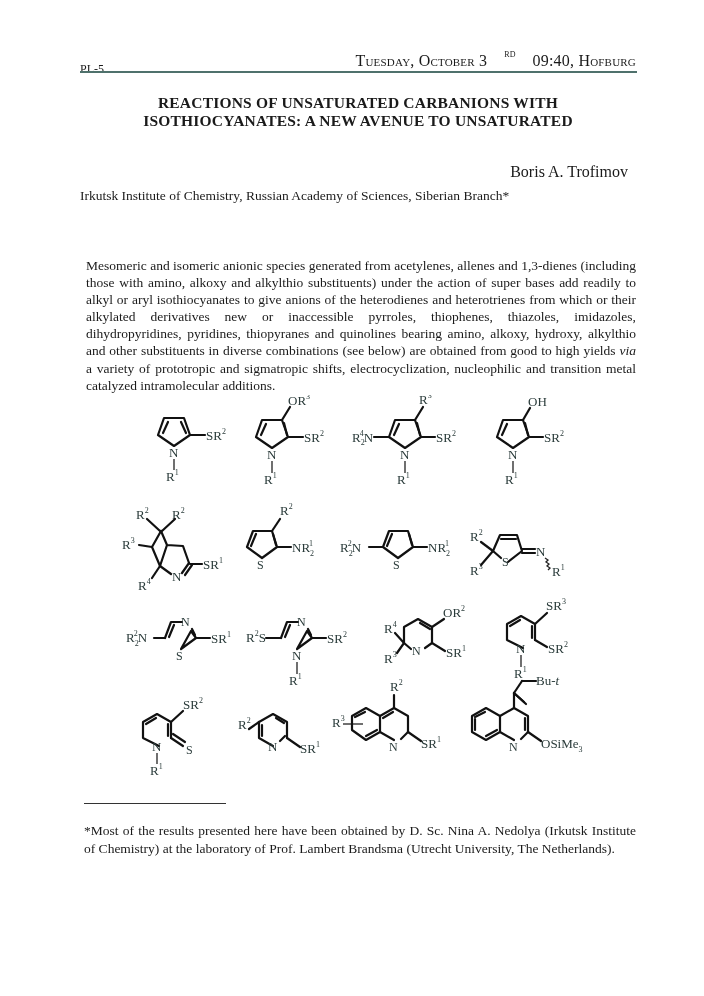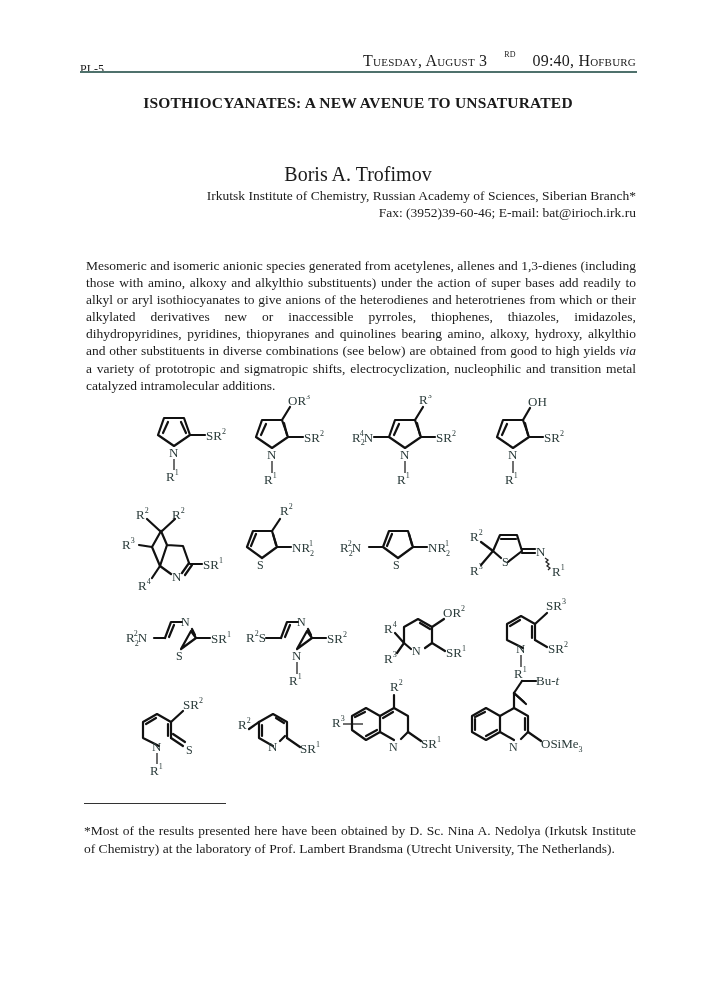--- a/index.html
+++ b/index.html
@@ -5,50 +5,50 @@
   html,body{margin:0;padding:0;background:#ffffff;}
   body{width:704px;height:996px;position:relative;overflow:hidden;
        font-family:"Liberation Serif","DejaVu Serif",serif;color:#1a1a1a;}
   .hdr{position:absolute;left:80px;top:50px;width:556px;height:22px;}
   .hdr-left{position:absolute;left:0;top:12px;font-size:12px;}
   .hdr-right{position:absolute;right:0;top:0;font-size:16px;font-variant:small-caps;letter-spacing:0.2px;}
   .hdr-right sup{font-size:8px;vertical-align:9px;margin-left:17px;}
   .hdr-rule{position:absolute;left:80px;top:71px;width:557px;height:2px;background:#4f716c;}
   .title{position:absolute;left:80px;top:94px;width:556px;text-align:center;font-weight:bold;
          font-size:15.5px;line-height:18px;letter-spacing:0.2px;}
-  .author{position:absolute;left:80px;top:163px;width:556px;text-align:center;font-size:20px;}
-  .affil{position:absolute;left:80px;top:187px;width:556px;text-align:right;font-size:13.5px;line-height:17px;}
+  .author{position:absolute;left:72px;top:163px;width:556px;text-align:right;font-size:16px;}
+  .affil{position:absolute;left:80px;top:187px;width:556px;text-align:left;font-size:13.5px;line-height:17px;}
   .abstract{position:absolute;left:86px;top:257px;width:550px;text-align:justify;font-size:13.5px;line-height:17.1px;}
   .abstract i{font-style:italic;}
   .scheme{position:absolute;left:0;top:395px;width:704px;height:400px;}
   .scheme svg{position:absolute;left:0;top:0;}
   .fn-rule{position:absolute;left:84px;top:803px;width:142px;height:1px;background:#333;}
   .footnote{position:absolute;left:84px;top:822px;width:552px;text-align:justify;font-size:13.5px;line-height:17.5px;}
   svg text{font-family:"Liberation Serif","DejaVu Serif",serif;fill:#2a3b3a;}
   .bond{stroke:#111;stroke-width:2.2;fill:none;stroke-linecap:round;stroke-linejoin:round;}
   .thin{stroke:#222;stroke-width:1.3;fill:none;}
 </style>
 </head>
 <body>
 
 <div class="hdr">
   <span class="hdr-left">PL-5</span>
-  <span class="hdr-right"><span>Tuesday, August 3</span><sup>RD</sup>&nbsp;&nbsp;&nbsp;&nbsp;<span>09:40, Hofburg</span></span>
+  <span class="hdr-right"><span>Tuesday, October 3</span><sup>RD</sup>&nbsp;&nbsp;&nbsp;&nbsp;<span>09:40, Hofburg</span></span>
 </div>
 <div class="hdr-rule"></div>
 
 <div class="title">
+  <div>REACTIONS OF UNSATURATED CARBANIONS WITH</div>
   <div>ISOTHIOCYANATES: A NEW AVENUE TO UNSATURATED</div>
 </div>
 
 <div class="author">Boris A. Trofimov</div>
 
 <div class="affil">
   <div>Irkutsk Institute of Chemistry, Russian Academy of Sciences, Siberian Branch*</div>
-  <div>Fax: (3952)39-60-46;  E-mail: bat@irioch.irk.ru</div>
 </div>
 
 <div class="abstract"><span>Mesomeric and isomeric anionic species generated from acetylenes, allenes and 1,3-dienes (including those with amino, alkoxy and alkylthio substituents) under the action of super bases add readily to alkyl or aryl isothiocyanates to give anions of the heterodienes and heterotrienes from which or their alkylated derivatives new or inaccessible pyrroles, thiophenes, thiazoles, imidazoles, dihydropyridines, pyridines, thiopyranes and quinolines bearing amino, alkoxy, hydroxy, alkylthio and other substituents in diverse combinations (see below) are obtained from good to high yields </span><i>via</i><span> a variety of prototropic and sigmatropic shifts, electrocyclization, nucleophilic and transition metal catalyzed intramolecular additions.</span></div>
 
 <div class="scheme">
 <svg width="704" height="400" viewBox="0 0 704 400">
 
   <g>
     <path class="bond" d="M158,40 L164,23 L184,23 L190,40 L174,51 Z"></path>
     <path class="bond" d="M163,38 L168,27 M181,27 L186,38"></path>

